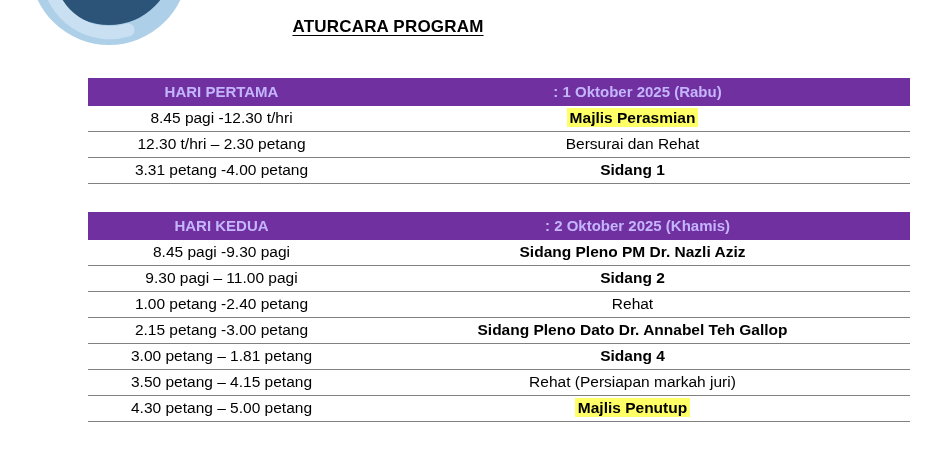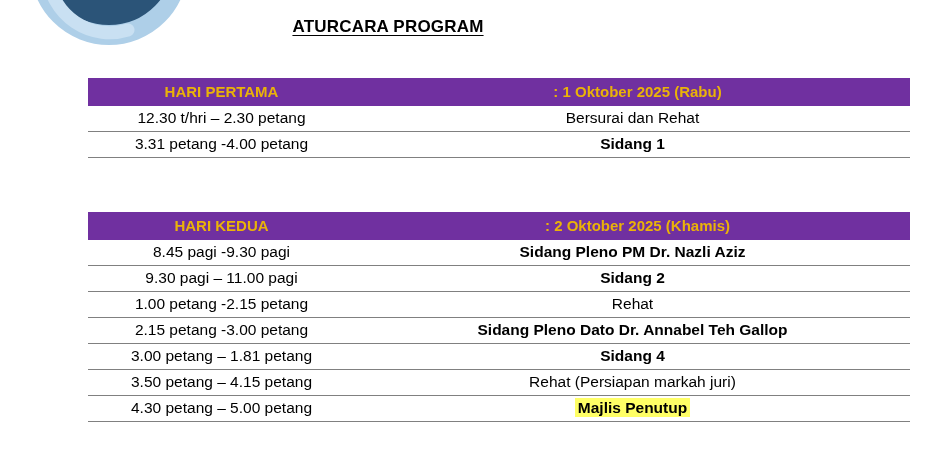--- a/index.html
+++ b/index.html
@@ -49,21 +49,21 @@
     table-layout: fixed;
   }
   #table-day-1 { top: 78px; }
   #table-day-2 { top: 212px; }
 
   .schedule-table col.col-time { width: 267px; }
   .schedule-table col.col-event { width: 555px; }
 
   .day-header th {
     background: #7030A0;
-    color: #eab308;
+    color: #c4b5fd;
     font-size: 15px;
     font-weight: bold;
     padding: 5px 0 6px 0;
     border: none;
   }
   .day-header th.day-label { text-align: center; }
   .day-header th.day-date {
     text-align: center;
     padding-left: 10px;
   }
@@ -103,20 +103,24 @@
       <col class="col-event">
     </colgroup>
   <thead>
     <tr class="day-header">
       <th class="day-label">HARI PERTAMA</th>
       <th class="day-date">: 1 Oktober 2025 (Rabu)</th>
     </tr>
   </thead>
   <tbody>
     <tr>
+      <td class="time-cell">8.45 pagi -12.30 t/hri</td>
+      <td class="event-cell is-bold"><span class="hl">Majlis Perasmian</span></td>
+    </tr>
+    <tr>
       <td class="time-cell">12.30 t/hri  – 2.30 petang</td>
       <td class="event-cell">Bersurai dan Rehat</td>
     </tr>
     <tr>
       <td class="time-cell">3.31 petang -4.00 petang</td>
       <td class="event-cell is-bold">Sidang 1</td>
     </tr>
   </tbody>
 </table>
 
@@ -134,21 +138,21 @@
   <tbody>
     <tr>
       <td class="time-cell">8.45 pagi -9.30 pagi</td>
       <td class="event-cell is-bold">Sidang Pleno PM Dr. Nazli Aziz</td>
     </tr>
     <tr>
       <td class="time-cell">9.30 pagi – 11.00 pagi</td>
       <td class="event-cell is-bold">Sidang 2</td>
     </tr>
     <tr>
-      <td class="time-cell">1.00 petang -2.15 petang</td>
+      <td class="time-cell">1.00 petang -2.40 petang</td>
       <td class="event-cell">Rehat</td>
     </tr>
     <tr>
       <td class="time-cell">2.15 petang -3.00 petang</td>
       <td class="event-cell is-bold">Sidang Pleno Dato Dr. Annabel Teh Gallop</td>
     </tr>
     <tr>
       <td class="time-cell">3.00 petang – 1.81 petang</td>
       <td class="event-cell is-bold">Sidang 4</td>
     </tr>

